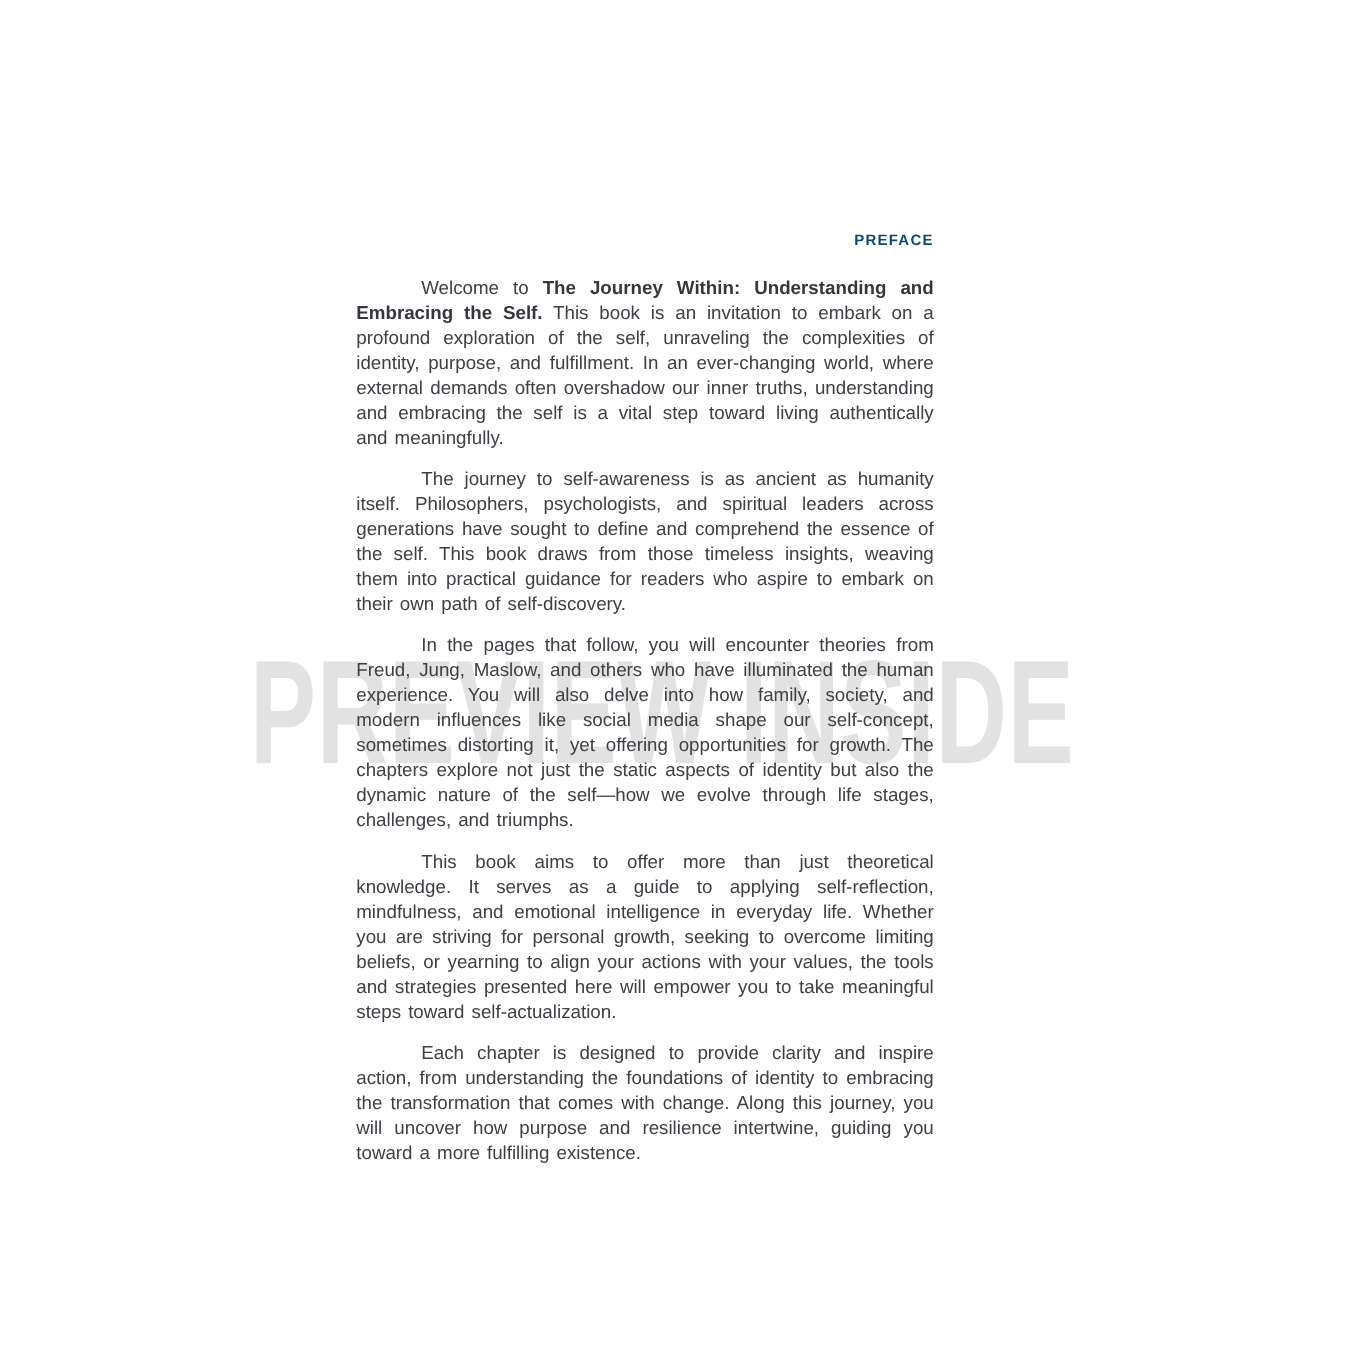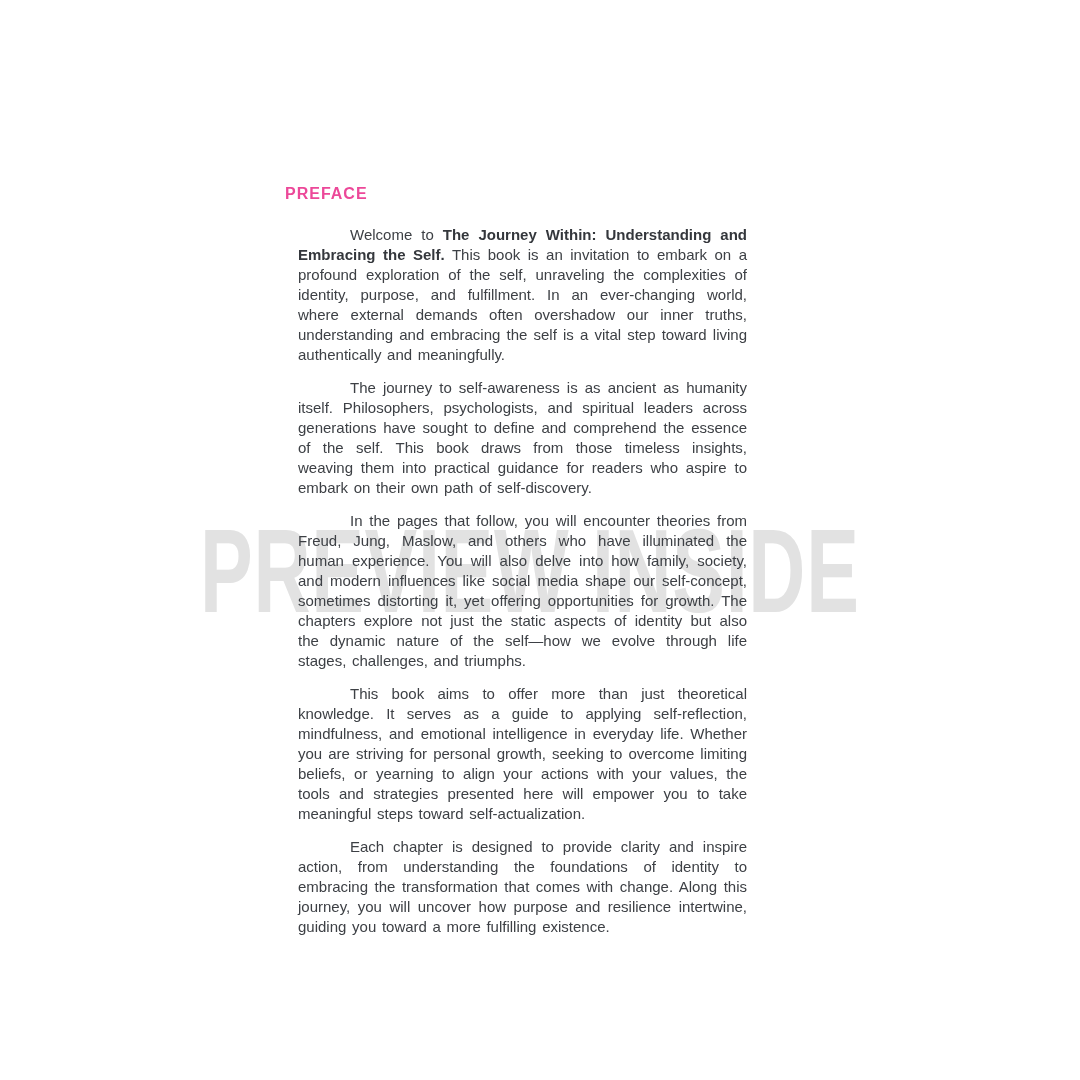--- a/index.html
+++ b/index.html
@@ -34,34 +34,34 @@
     user-select: none;
   }
   .content {
     position: absolute;
     left: 285px;
     top: 185px;
     width: 462px;
     z-index: 1;
   }
   .title {
-    font-size: 16px;
+    font-size: 12px;
     font-weight: bold;
-    text-align: left;
+    text-align: right;
     letter-spacing: 1px;
-    color: #ec4899;
+    color: #0c4a6e;
     margin: 0 0 22px 0;
   }
   p.para {
     font-size: 15px;
     line-height: 20px;
     text-align: justify;
     text-indent: 52px;
     color: #3d4045;
-    margin: 0 0 13px 13px;
+    margin: 0 0 13px 0;
     word-spacing: 1.5px;
   }
   p.para strong {
     font-weight: bold;
     color: #34373c;
   }
 </style>
 </head>
 <body>
 

